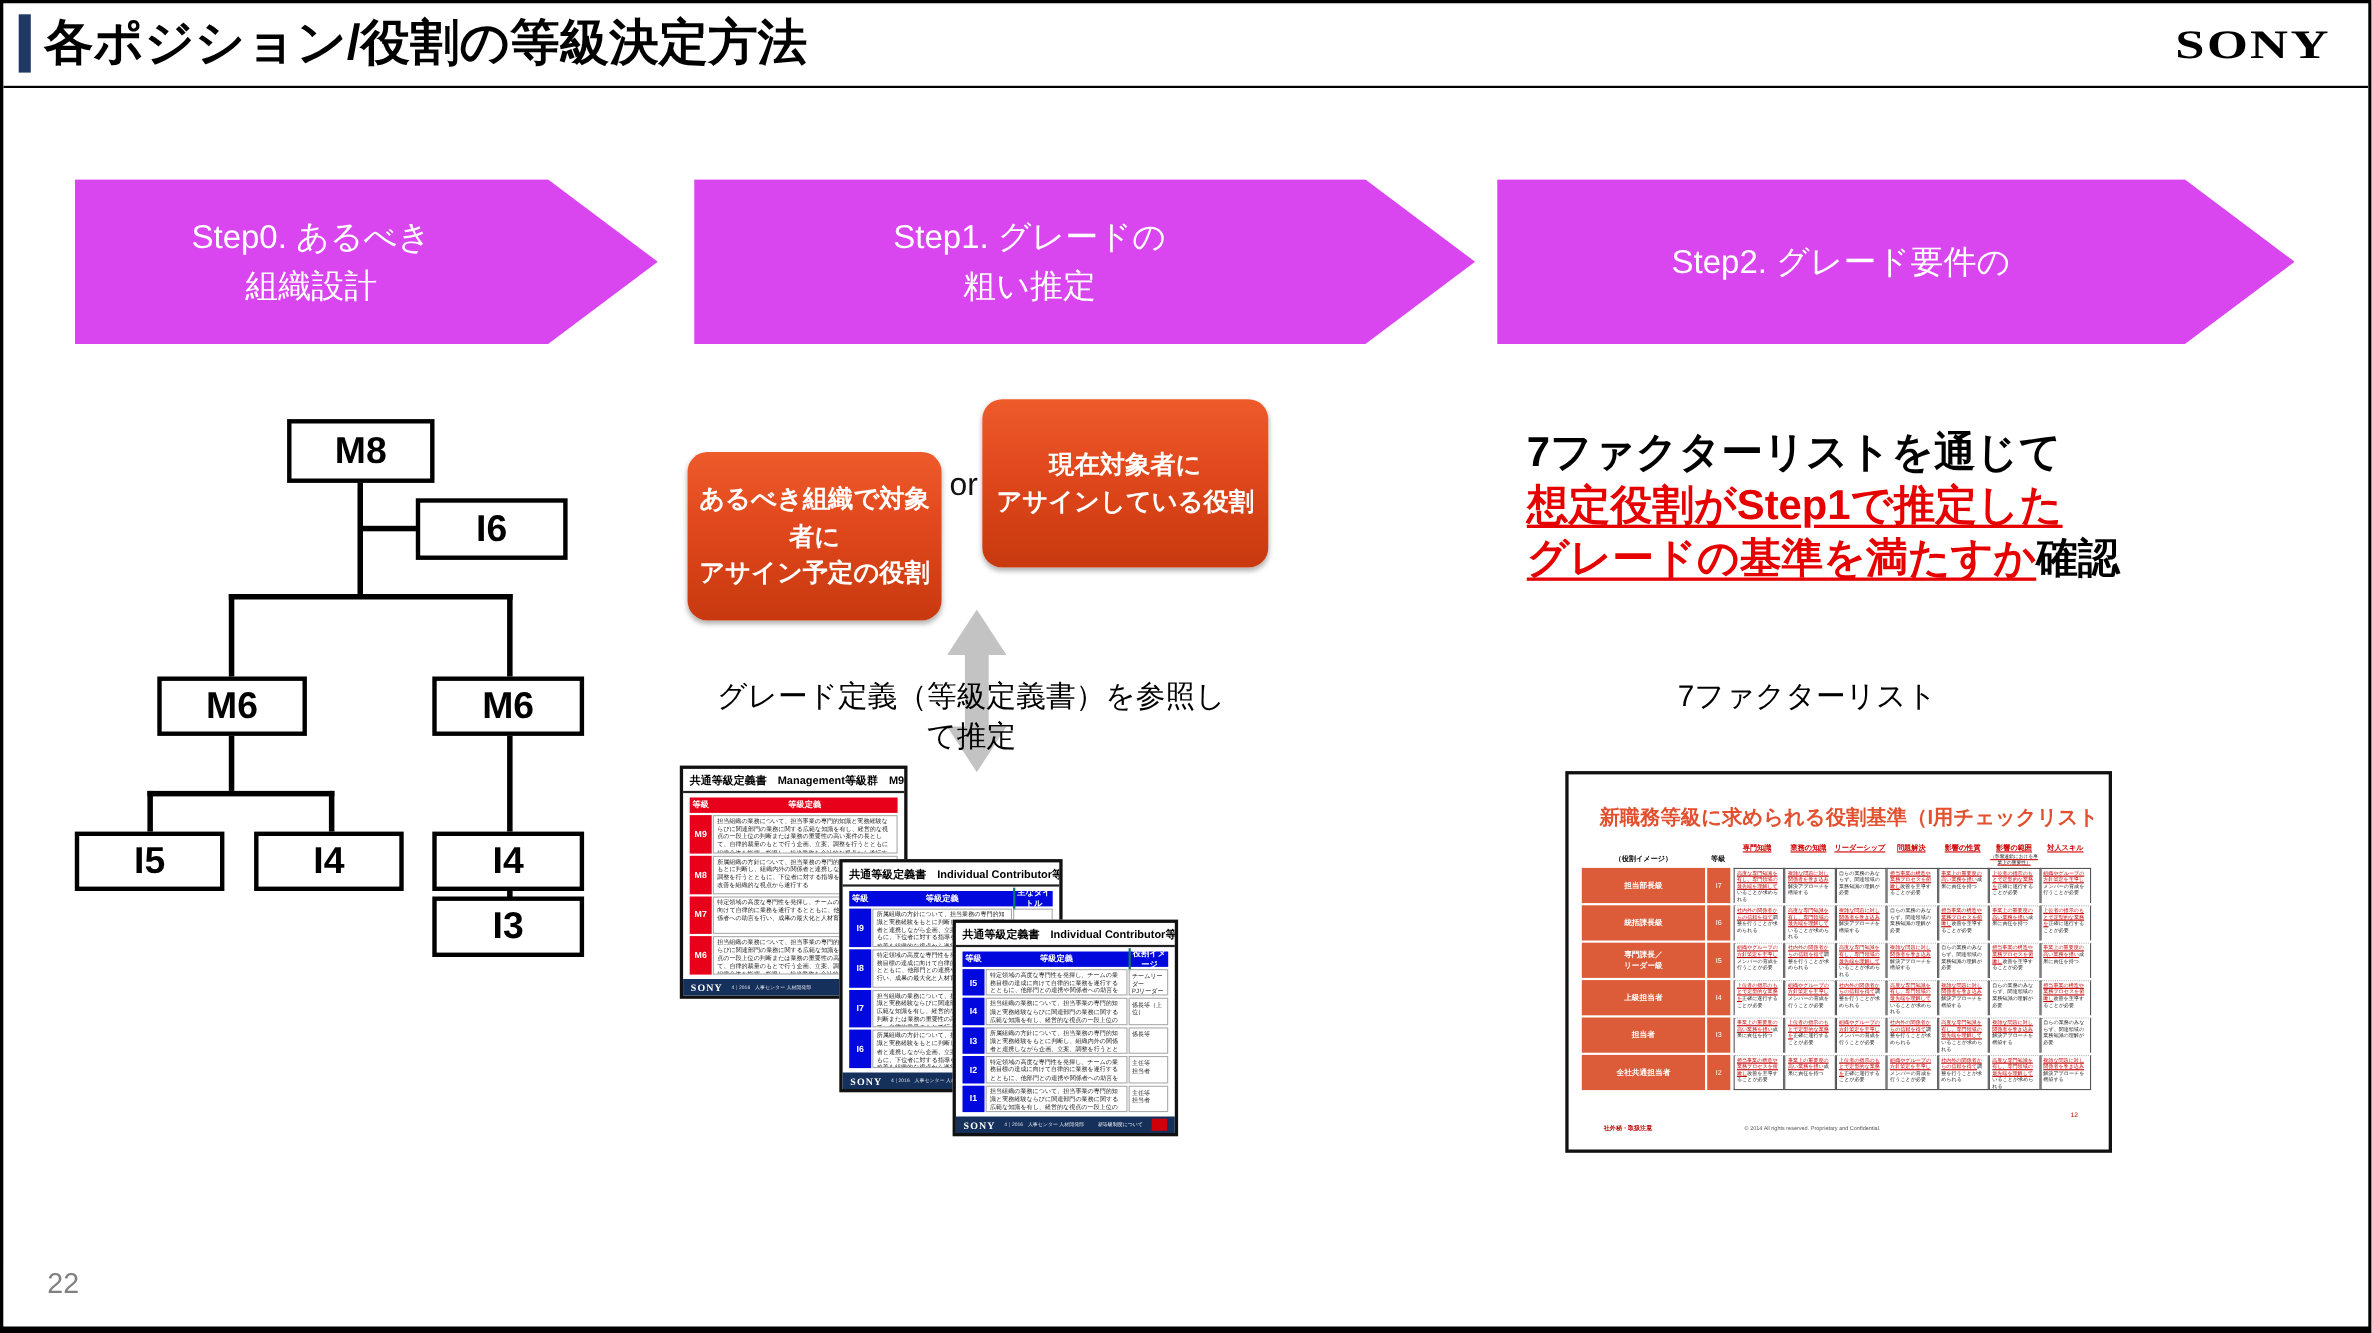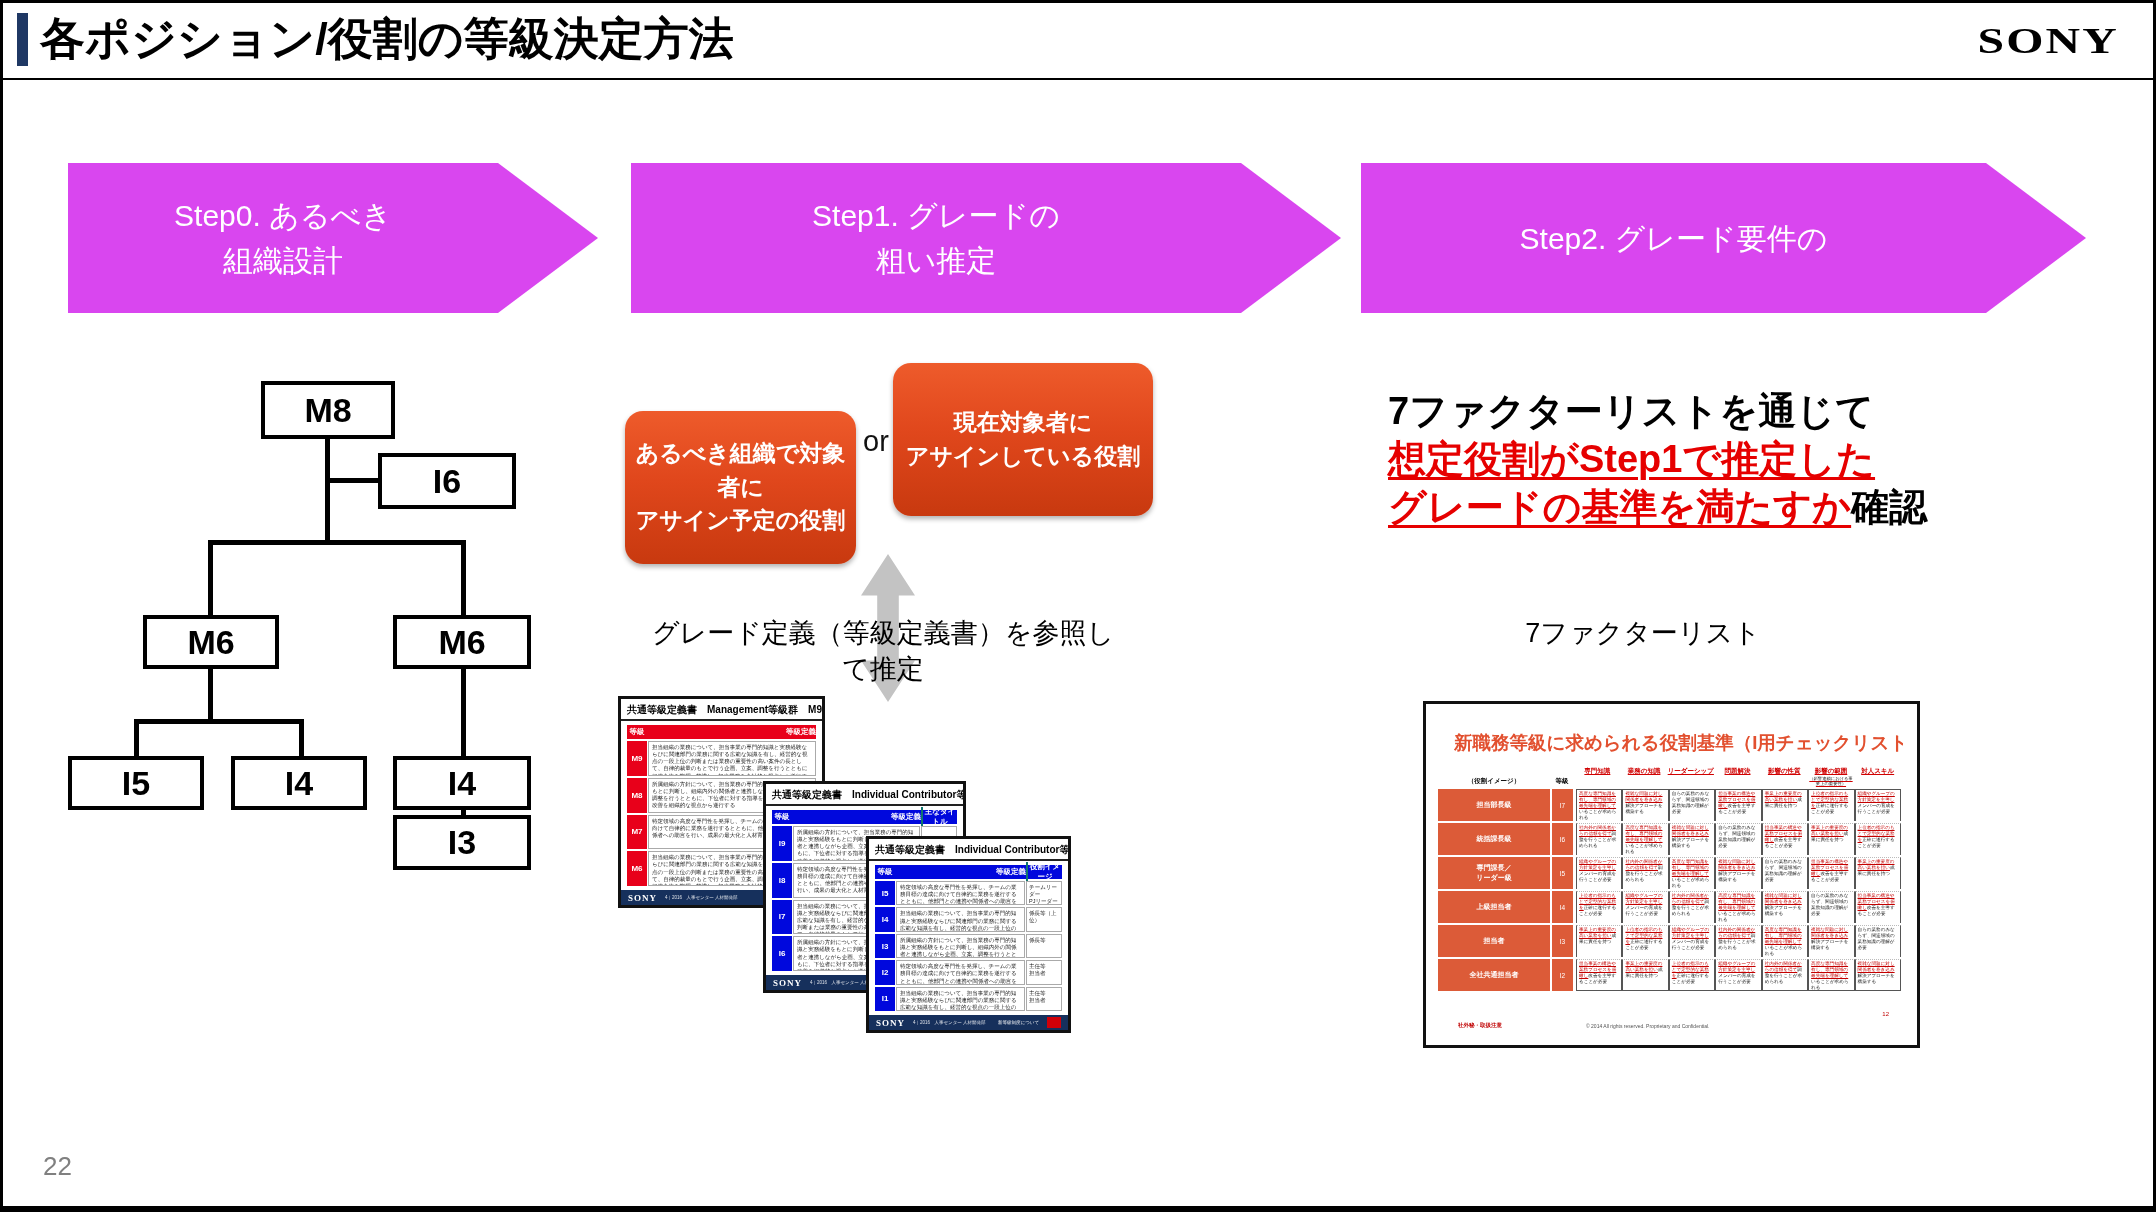--- a/index.html
+++ b/index.html
@@ -34,21 +34,21 @@
     clip-path:polygon(50% 0,100% 28%,70% 28%,70% 72%,100% 72%,50% 100%,0 72%,30% 72%,30% 28%,0 28%);}
   .s1-caption{position:absolute;left:640px;top:612px;width:480px;text-align:center;font-size:27px;z-index:5;}
   
   .doc{position:absolute;background:#fff;border:3px solid #111;box-sizing:border-box;
     display:flex;flex-direction:column;}
   .doc-title{font-size:10px;font-weight:700;padding:4px 6px 2px 6px;border-bottom:2px solid #222;
     white-space:nowrap;overflow:hidden;flex:0 0 auto;}
   .doc-table{flex:1;display:flex;flex-direction:column;gap:2px;margin:4px 6px;min-height:0;}
   .doc-head{display:flex;height:14px;flex:0 0 auto;color:#fff;font-size:7.5px;font-weight:700;align-items:center;}
   .doc-head .hg{width:20px;text-align:center;}
-  .doc-head .hd{flex:1;text-align:right;}
+  .doc-head .hd{flex:1;text-align:center;}
   .doc-head .hx{width:36px;text-align:center;border-left:2px solid #0f766e;box-sizing:border-box;}
   .hx:empty{display:none;}
   .doc-rows{flex:1;display:flex;flex-direction:column;gap:2px;min-height:0;}
   .doc-row{flex:1;display:flex;min-height:0;}
   .doc-row .rg{width:20px;flex:0 0 auto;color:#fff;font-size:8px;font-weight:700;
     display:flex;align-items:center;justify-content:center;}
   .doc-row .rd{flex:1;border:1px solid #aaa;margin-left:1px;background:#fff;font-size:5.5px;
     line-height:1.3;color:#222;padding:2px 3px;overflow:hidden;}
   .doc-row .rx{width:36px;flex:0 0 auto;border:1px solid #aaa;margin-left:1px;font-size:5.5px;
     color:#222;padding:2px;white-space:pre-line;overflow:hidden;box-sizing:border-box;}

